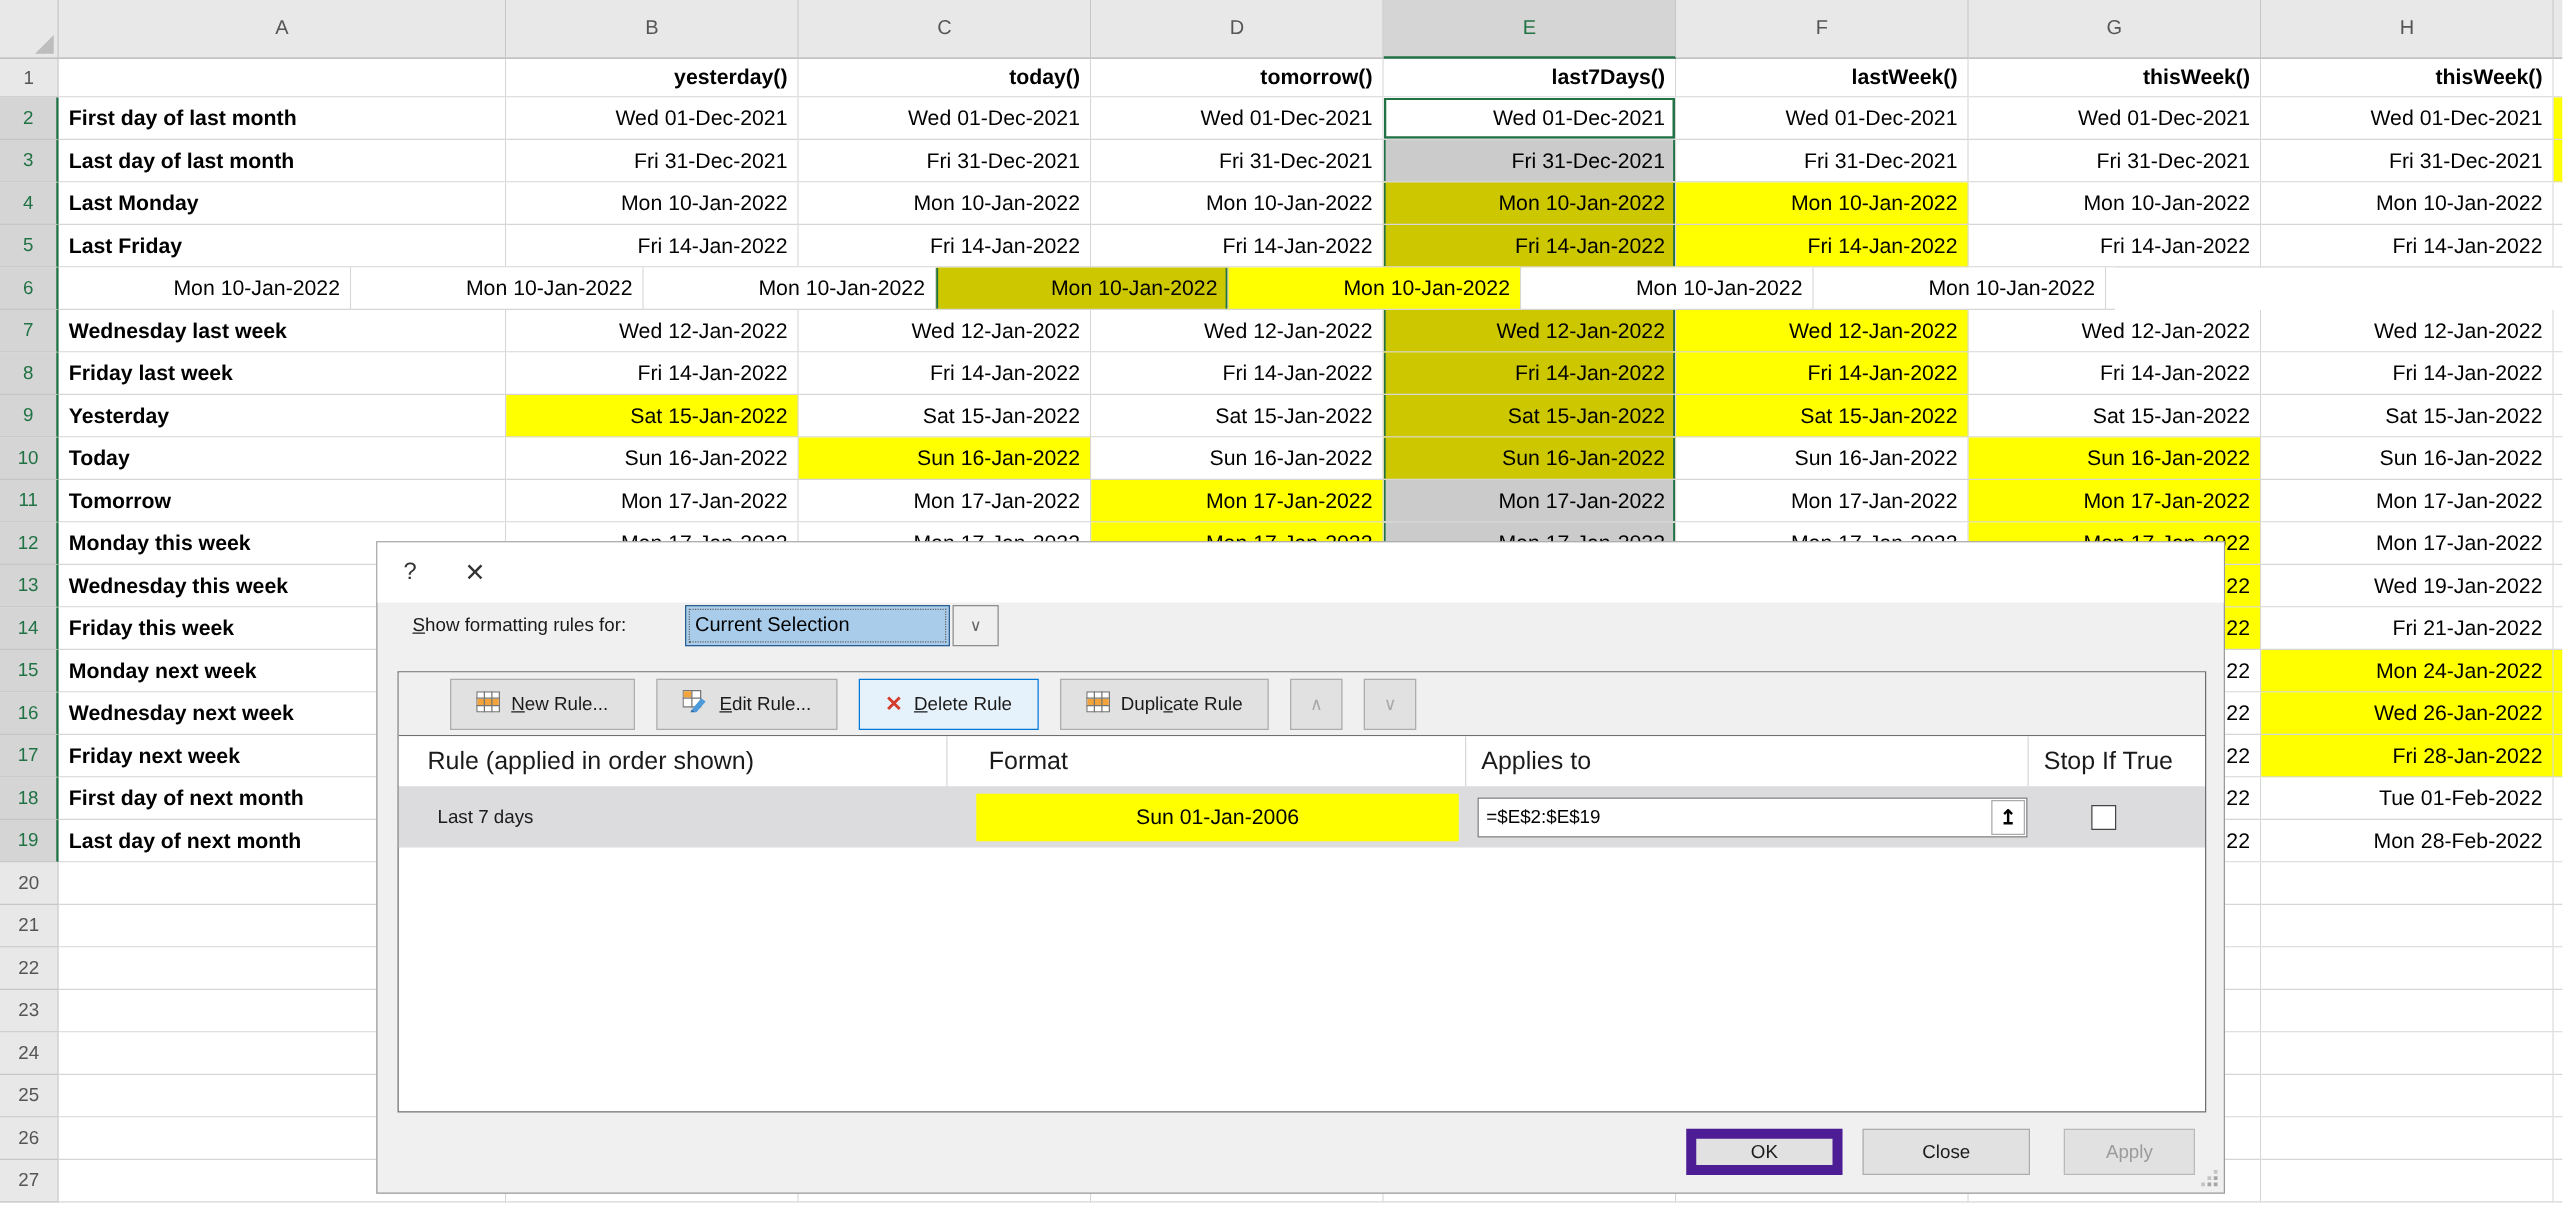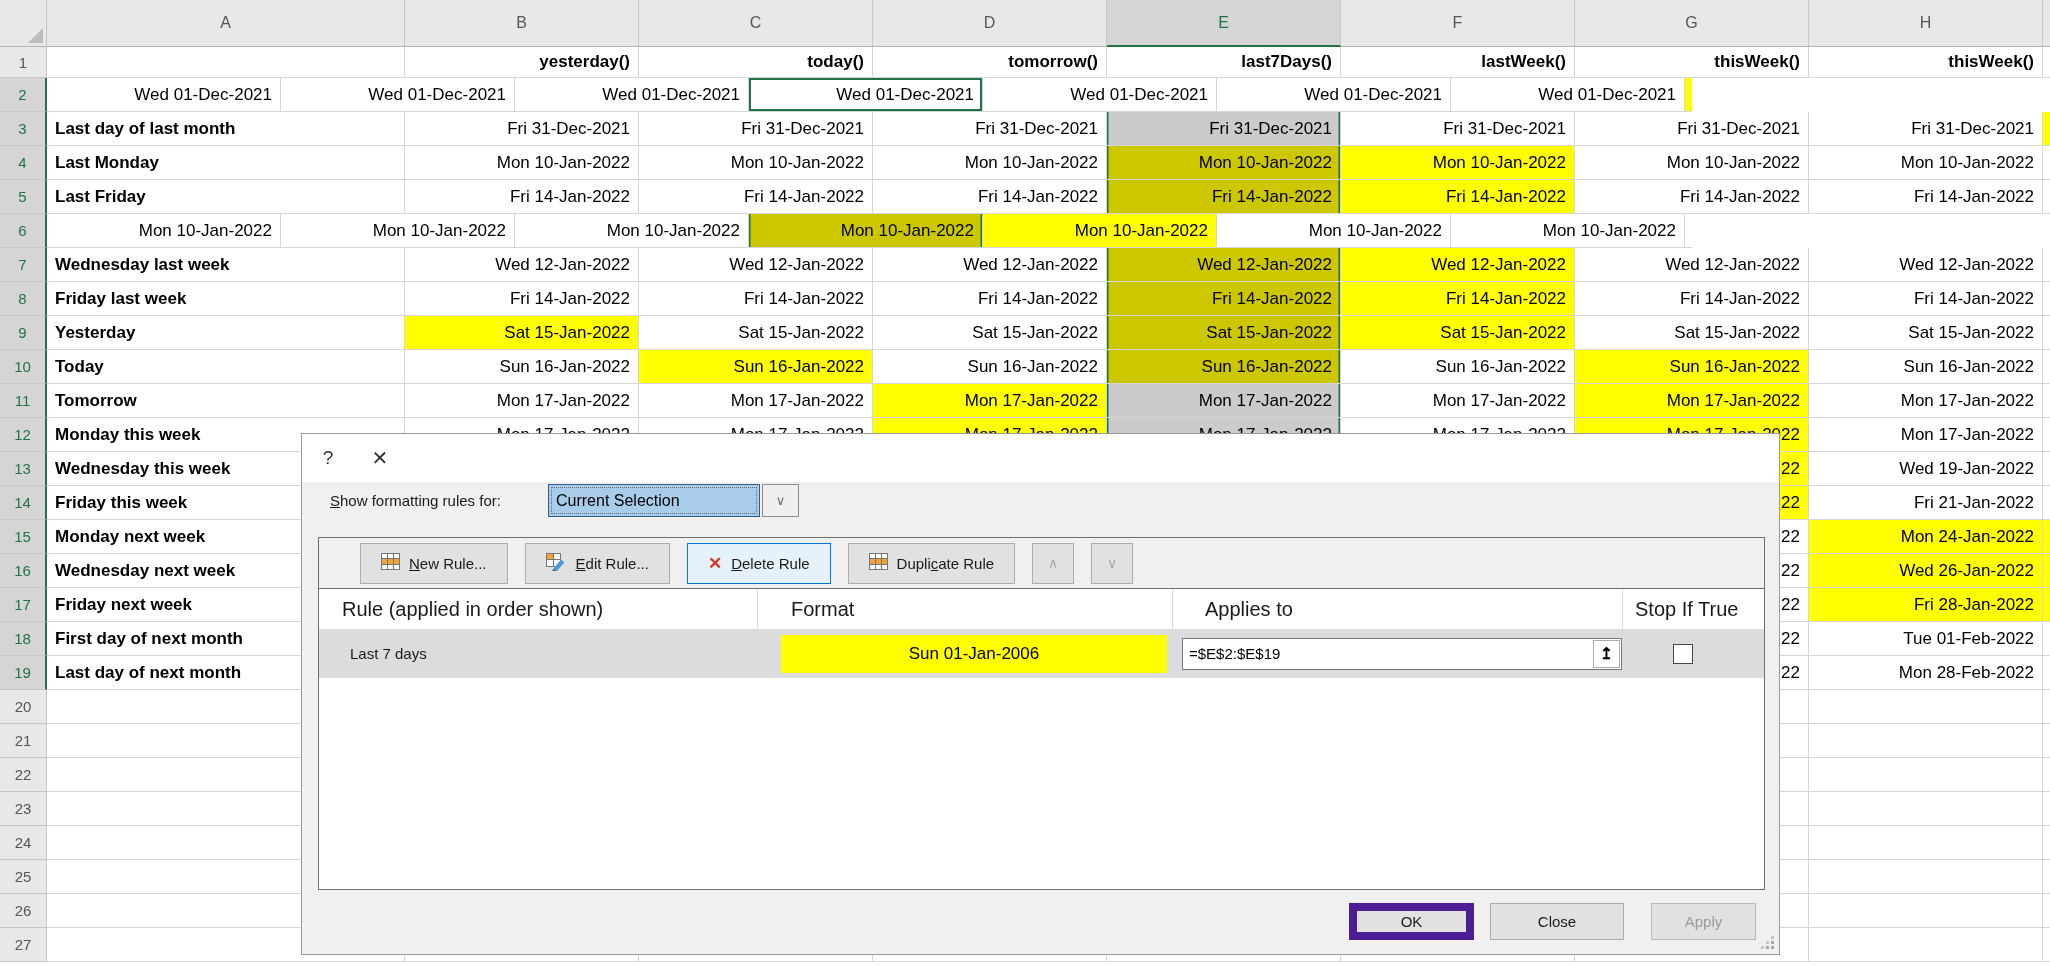--- a/index.html
+++ b/index.html
@@ -47,21 +47,21 @@
   .toolbar{height:51px;background:#F0F0F0;border-bottom:1px solid #6E6E6E;display:flex;align-items:center;padding-left:41px;gap:17px}
   .tbtn{height:41px;border:1px solid #ADADAD;background:#E1E1E1;display:flex;align-items:center;justify-content:center;
         gap:9px;padding:0 20px;font-size:15px;color:#1a1a1a;font-family:"Liberation Sans",sans-serif}
   .tbtn.focus{background:#E5F1FB;border:1px solid #0078D7}
   .tbtn.small{width:42px;padding:0;color:#A9A9A9;font-size:14px}
   .icon-x{color:#D43B2A;font-size:17px;font-weight:bold}
   .listhead{display:flex;height:40px;background:#fff;align-items:center;font-size:20px;color:#1a1a1a}
   .lh{height:100%;display:flex;align-items:center;flex:none}
   .lh1{width:438px;padding-left:23px}
   .lh2{width:415px;padding-left:33px;border-left:1px solid #D8D8D8}
-  .lh3{width:450px;padding-left:32px;border-left:1px solid #D8D8D8}
+  .lh3{width:450px;padding-left:12px;border-left:1px solid #D8D8D8}
   .lh4{width:144px;padding-left:12px;border-left:1px solid #D8D8D8}
   .rulerow{display:flex;height:49px;background:#DCDCDF;align-items:center}
   .rr-name{width:438px;padding-left:31px;font-size:15px;color:#1a1a1a;flex:none}
   .rr-format{width:386px;margin-left:24px;margin-right:5px;height:38px;background:#FFFF00;color:#000;font-size:17px;
              display:flex;align-items:center;justify-content:center;flex:none}
   .rr-applies{width:440px;margin-left:10px;height:32px;background:#fff;border:1px solid #7A7A7A;display:flex;align-items:center;flex:none}
   .applies-input{flex:1;border:none;outline:none;font-size:15px;font-family:"Liberation Sans",sans-serif;padding-left:6px;color:#000;background:transparent;height:100%}
   .collapse-btn{width:27px;height:28px;margin:1px;border:1px solid #ABABAB;background:#fff;display:flex;align-items:center;justify-content:center;
                 font-size:16px;font-weight:bold;color:#000}
   .rr-stop{width:144px;display:flex;flex:none}
@@ -126,20 +126,21 @@
         <div class="cell fhdr" style="width: 234px;">yesterday()</div>
         <div class="cell fhdr" style="width: 234px;">today()</div>
         <div class="cell fhdr" style="width: 234px;">tomorrow()</div>
         <div class="cell fhdr" style="width: 234px;">last7Days()</div>
         <div class="cell fhdr" style="width: 234px;">lastWeek()</div>
         <div class="cell fhdr" style="width: 234px;">thisWeek()</div>
         <div class="cell fhdr" style="width: 234px;">thisWeek()</div>
         <div class="cell sliver" style="width: 7px;"></div>
       </div>
       <div class="row" style="top: 78px; height: 34px;">
+        <div class="cell label" style="width: 358px;">First day of last month</div>
         <div class="cell date" style="width: 234px;">Wed 01-Dec-2021</div>
         <div class="cell date" style="width: 234px;">Wed 01-Dec-2021</div>
         <div class="cell date" style="width: 234px;">Wed 01-Dec-2021</div>
         <div class="cell date e-active" style="width: 234px;">Wed 01-Dec-2021</div>
         <div class="cell date" style="width: 234px;">Wed 01-Dec-2021</div>
         <div class="cell date" style="width: 234px;">Wed 01-Dec-2021</div>
         <div class="cell date" style="width: 234px;">Wed 01-Dec-2021</div>
         <div class="cell sliver yellow" style="width: 7px;"></div>
       </div>
       <div class="row" style="top: 112px; height: 34px;">

